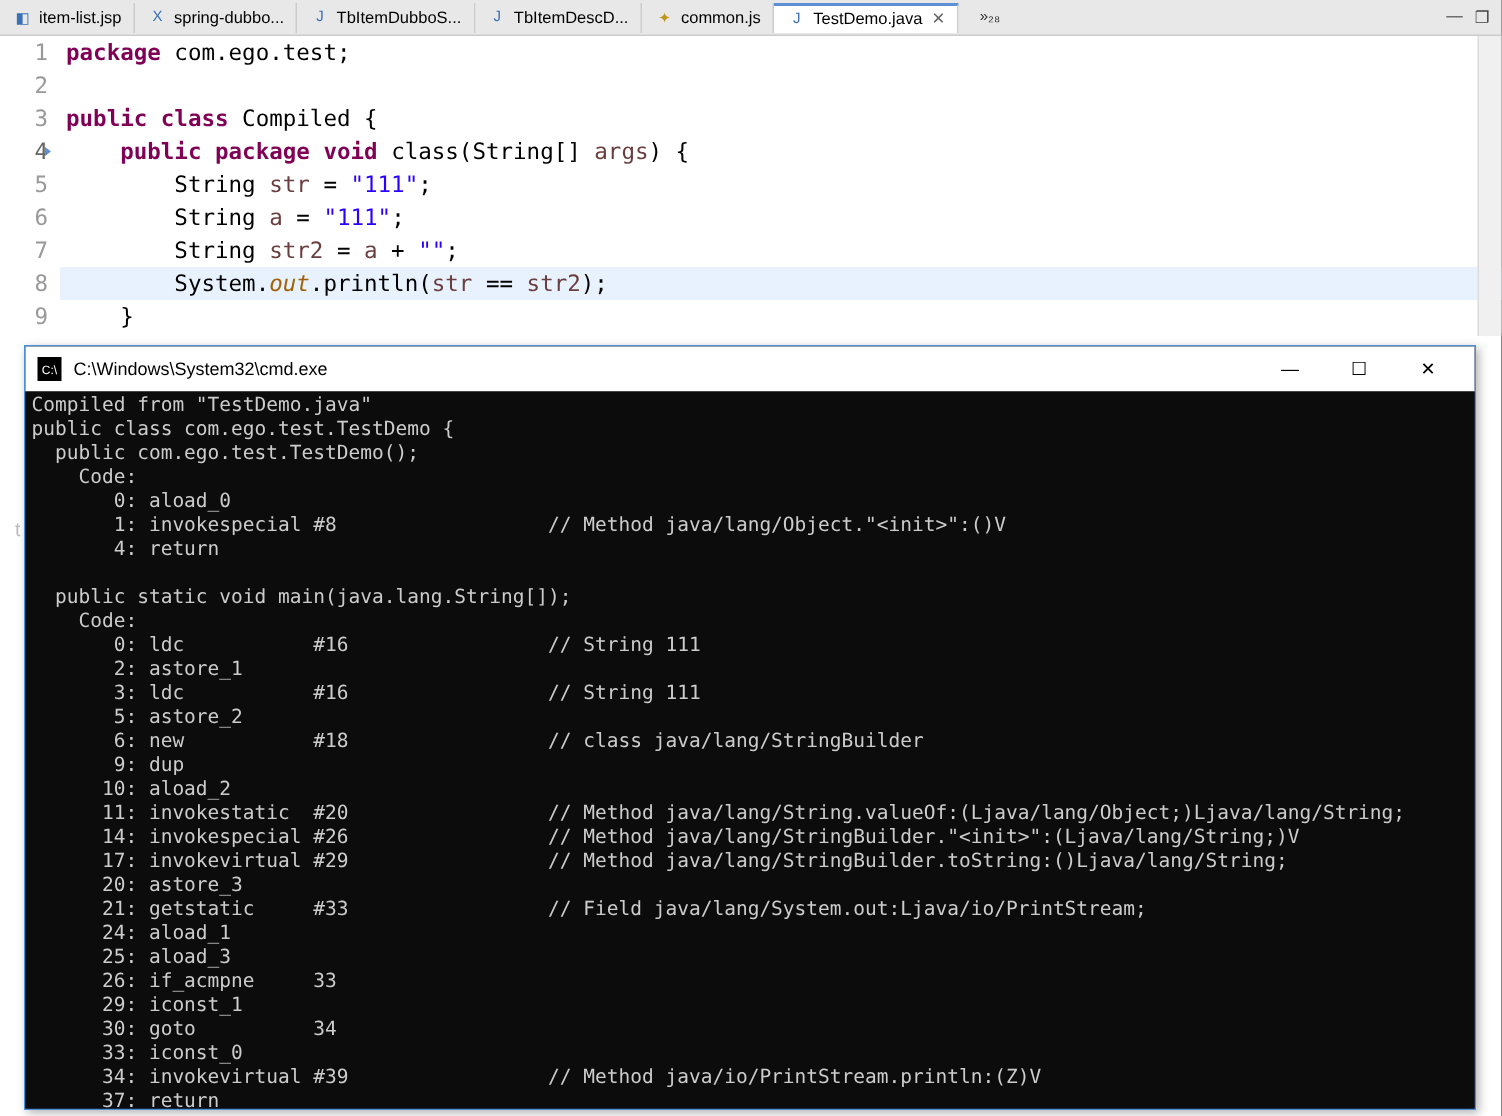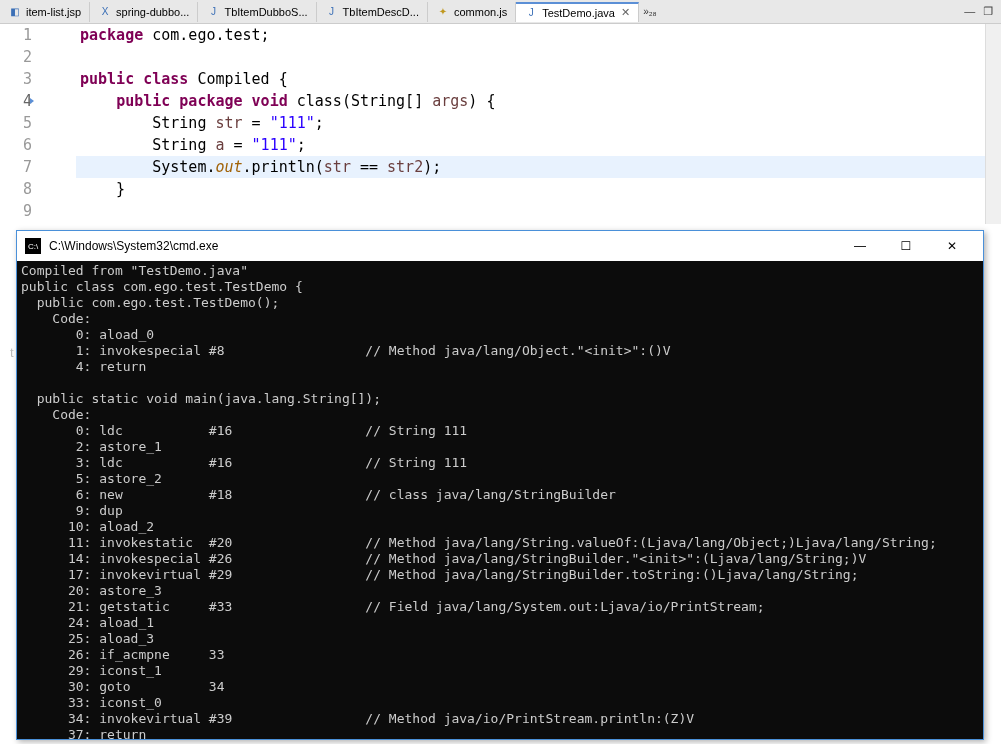--- a/index.html
+++ b/index.html
@@ -4,30 +4,30 @@
 <style>
 * { margin: 0; padding: 0; box-sizing: border-box; }
 body { font-family: "Segoe UI", sans-serif; background: #fff; width: 1001px; height: 744px; overflow: hidden; position: relative; }
 
 
 .tab-bar { display: flex; align-items: center; background: #e8e8e8; border-bottom: 1px solid #ccc; height: 24px; font-size: 11px; position: relative; }
 .tab { display: flex; align-items: center; padding: 2px 8px; border-right: 1px solid #ccc; background: #e8e8e8; cursor: pointer; white-space: nowrap; }
 .tab.active { background: #fff; border-top: 2px solid #5b8fd6; }
 .tab-icon { width: 14px; height: 14px; margin-right: 4px; display: inline-flex; align-items: center; justify-content: center; font-size: 10px; }
 .close-x { margin-left: 6px; color: #666; font-size: 11px; }
-.overflow { padding: 0 4px; font-size: 10px; color: #333; }
+.overflow { padding: 0 14px; font-size: 10px; color: #333; }
 .window-ctrls { margin-left: auto; display: flex; gap: 8px; padding-right: 8px; color: #444; font-size: 11px; }
 
 
 .editor { display: flex; background: #fff; font-family: Consolas, monospace; font-size: 15px; line-height: 22px; }
 .gutter { width: 40px; text-align: right; padding-right: 8px; color: #999; user-select: none; }
 .gutter div { height: 22px; }
 .gutter .cursor-line { color: #666; position: relative; }
 .gutter .cursor-line::after { content: ""; position: absolute; right: -2px; top: 8px; width: 0; height: 0; border-top: 3px solid transparent; border-bottom: 3px solid transparent; border-left: 4px solid #5b8fd6; }
-.code { flex: 1; position: relative; margin-left: 36px; }
+.code { flex: 1; position: relative; }
 .line { height: 22px; padding-left: 4px; white-space: pre; }
 .line.highlight { background: #e8f2fe; }
 .kw { color: #7f0055; font-weight: bold; }
 .cls { color: #000; }
 .str { color: #2a00ff; }
 .field { color: #a16207; font-style: italic; }
 .param { color: #6a3e3e; }
 .plain { color: #000; }
 .vscroll { position: absolute; right: 0; top: 24px; width: 16px; height: 200px; background: #f0f0f0; border-left: 1px solid #ddd; }
 
@@ -91,20 +91,21 @@
       <div>8</div>
       <div>9</div>
     </div>
   <div class="code" id="code-body">
       <div class="line"><span class="kw">package</span><span class="plain"> com.ego.test;</span></div>
       <div class="line"></div>
       <div class="line"><span class="kw">public</span><span class="plain"> </span><span class="kw">class</span><span class="plain"> </span><span class="cls">Compiled</span><span class="plain"> {</span></div>
       <div class="line"><span class="plain">    </span><span class="kw">public</span><span class="plain"> </span><span class="kw">package</span><span class="plain"> </span><span class="kw">void</span><span class="plain"> </span><span class="cls">class</span><span class="plain">(String[] </span><span class="param">args</span><span class="plain">) {</span></div>
       <div class="line"><span class="plain">        String </span><span class="param">str</span><span class="plain"> = </span><span class="str">"111"</span><span class="plain">;</span></div>
       <div class="line"><span class="plain">        String </span><span class="param">a</span><span class="plain"> = </span><span class="str">"111"</span><span class="plain">;</span></div>
+      <div class="line"><span class="plain">        String </span><span class="param">str2</span><span class="plain"> = </span><span class="param">a</span><span class="plain"> + </span><span class="str">""</span><span class="plain">;</span></div>
       <div class="line highlight"><span class="plain">        System.</span><span class="field">out</span><span class="plain">.println(</span><span class="param">str</span><span class="plain"> == </span><span class="param">str2</span><span class="plain">);</span></div>
       <div class="line"><span class="plain">    }</span></div>
     </div>
 </div>
 <div class="vscroll"></div>
 
 <span class="ghost-text">t</span>
 
 <div class="console-win">
   <div class="titlebar">

